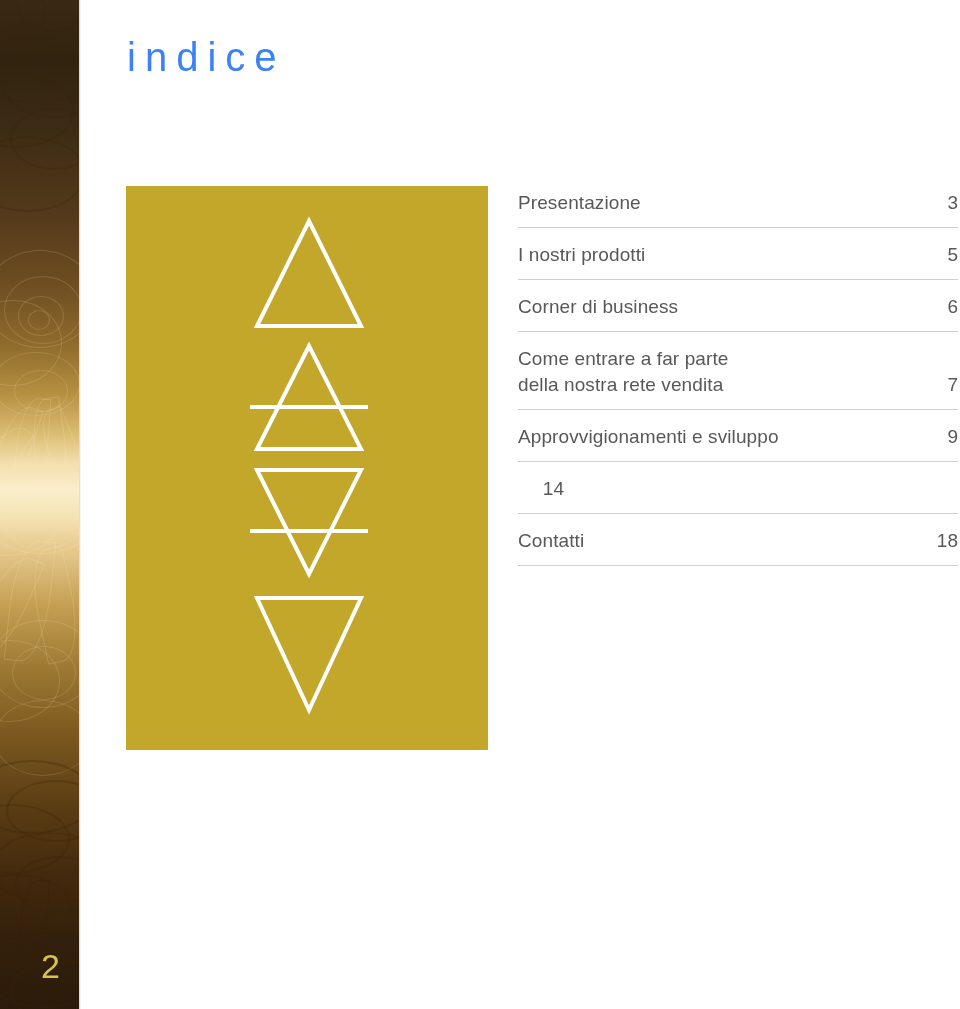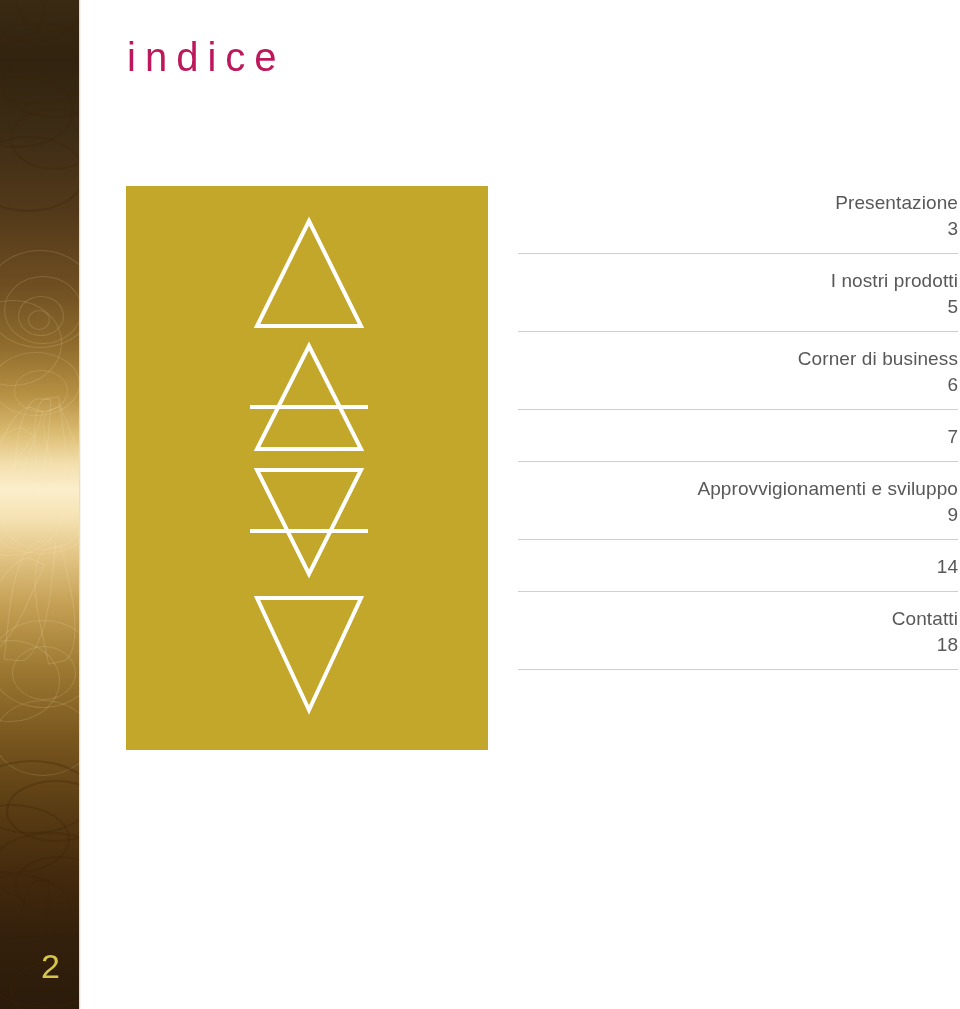--- a/index.html
+++ b/index.html
@@ -87,21 +87,21 @@
     font-family: "Liberation Sans", sans-serif;
   }
 
   
   .page-title {
     position: absolute;
     left: 127px;
     top: 33px;
     font-size: 40px;
     font-weight: 400;
-    color: #be185d;
+    color: #3b82f6;
     letter-spacing: 9px;
     line-height: 1.2;
   }
 
   
   .gold-panel {
     position: absolute;
     left: 126px;
     top: 186px;
     width: 362px;
@@ -125,23 +125,22 @@
     width: 440px;
   }
   .toc-row {
     position: relative;
     border-bottom: 1px solid #cfcfcf;
     box-sizing: border-box;
   }
   .toc-row-inner {
     display: flex;
     align-items: flex-end;
-    justify-content: center;
+    justify-content: space-between;
     padding: 0 0 11px 0;
-    flex-direction: column;
   }
   .toc-label {
     font-size: 19px;
     color: #58585a;
     font-weight: 400;
     line-height: 26px;
     letter-spacing: 0.1px;
     white-space: pre-line;
     flex: 1 1 auto;
   }
@@ -250,20 +249,22 @@
       </div>
     </div>
     <div class="toc-row single">
       <div class="toc-row-inner">
         <span class="toc-label">Corner di business</span>
         <span class="toc-page">6</span>
       </div>
     </div>
     <div class="toc-row double">
       <div class="toc-row-inner">
+        <span class="toc-label">Come entrare a far parte
+della nostra rete vendita</span>
         <span class="toc-page">7</span>
       </div>
     </div>
     <div class="toc-row single">
       <div class="toc-row-inner">
         <span class="toc-label">Approvvigionamenti e sviluppo</span>
         <span class="toc-page">9</span>
       </div>
     </div>
     <div class="toc-row single">

